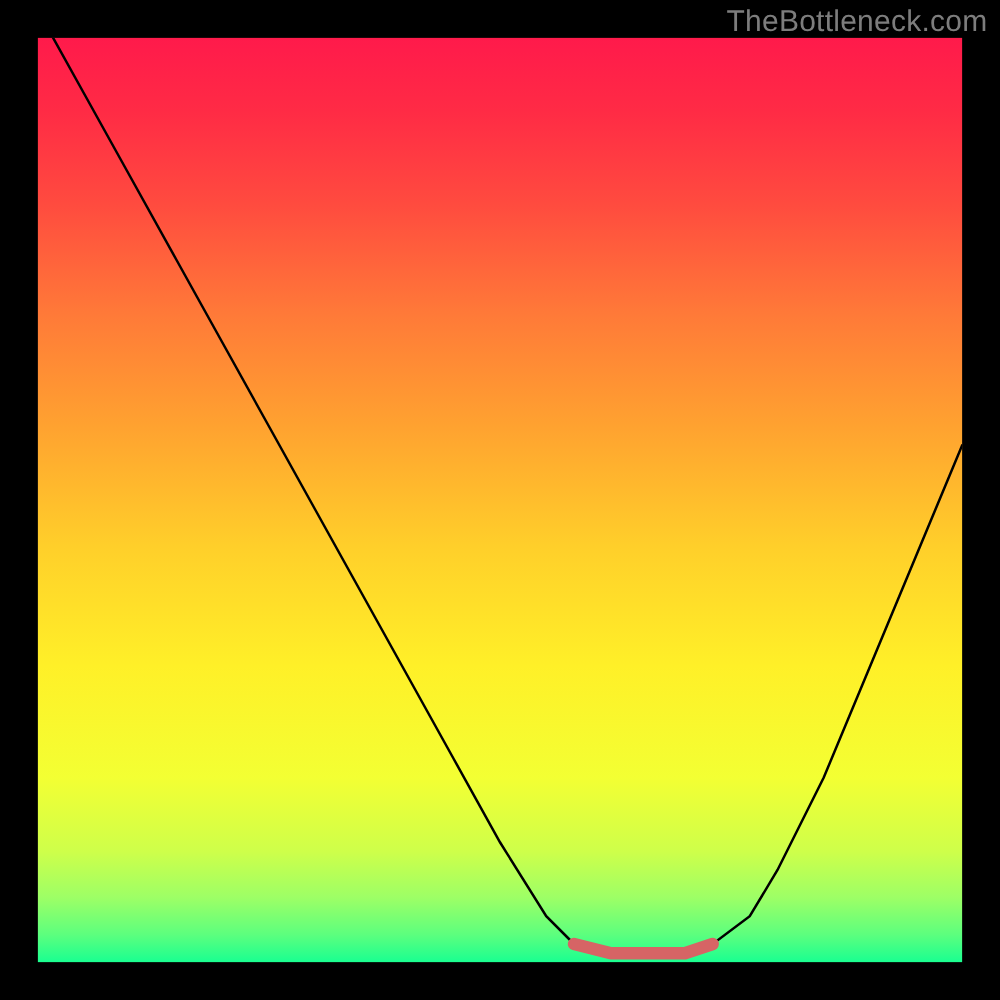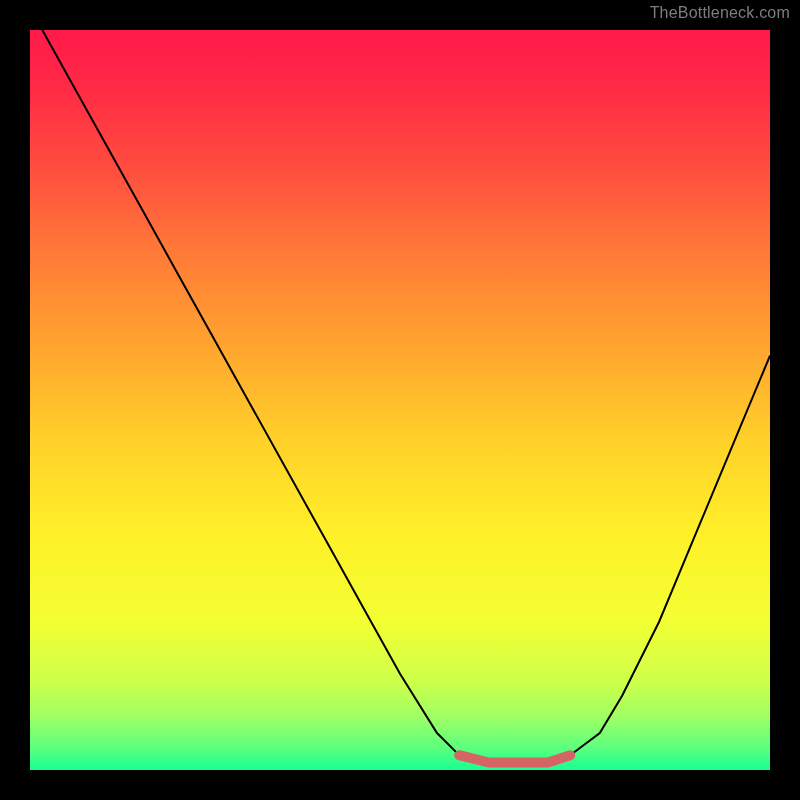--- a/index.html
+++ b/index.html
@@ -39,21 +39,21 @@
     top: 0;
     width: 740px;
     height: 740px;
   }
   .attribution {
     position: absolute;
     top: 4px;
     right: 10px;
     color: #7d7d7d;
     font-family: Arial, Helvetica, sans-serif;
-    font-size: 16px;
+    font-size: 24px;
     letter-spacing: 0.2px;
     user-select: none;
   }
 </style>
 </head>
 <body>
 
 <div class="frame">
 
   <div class="attribution">TheBottleneck.com</div>

